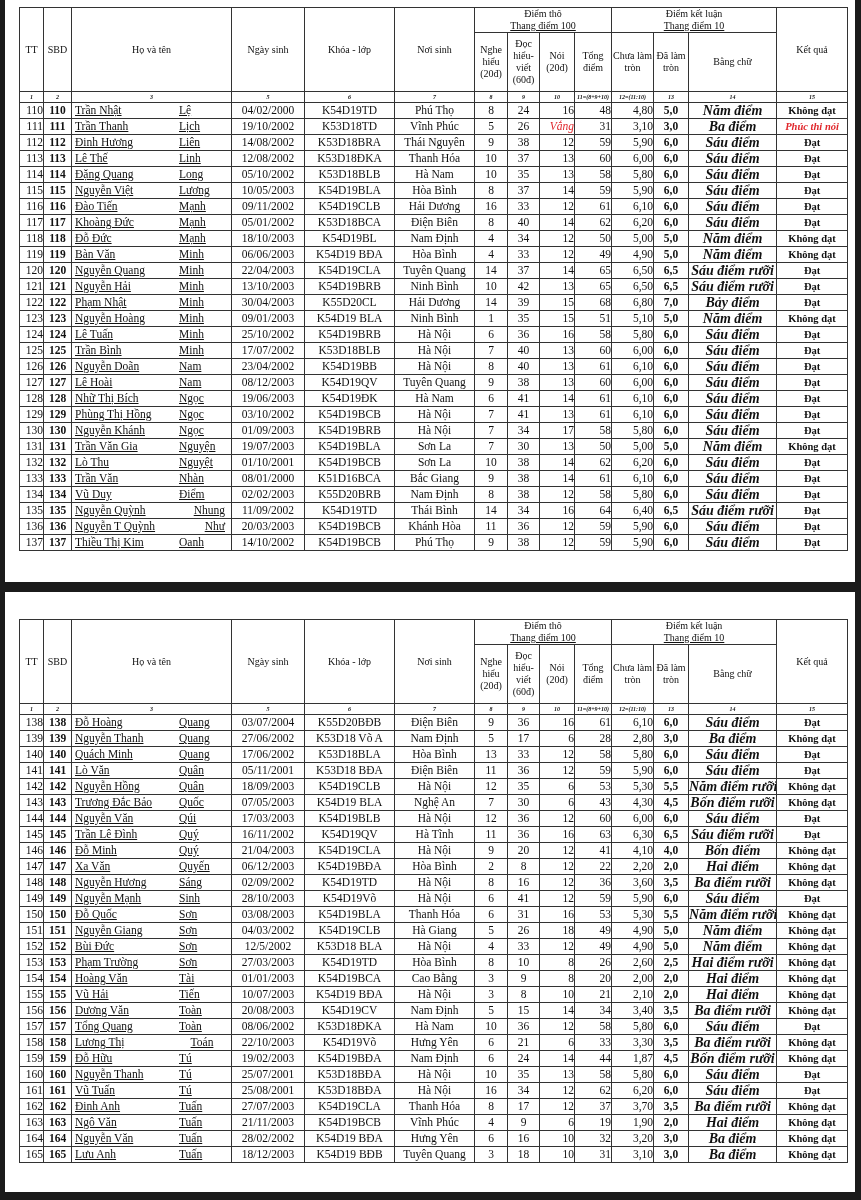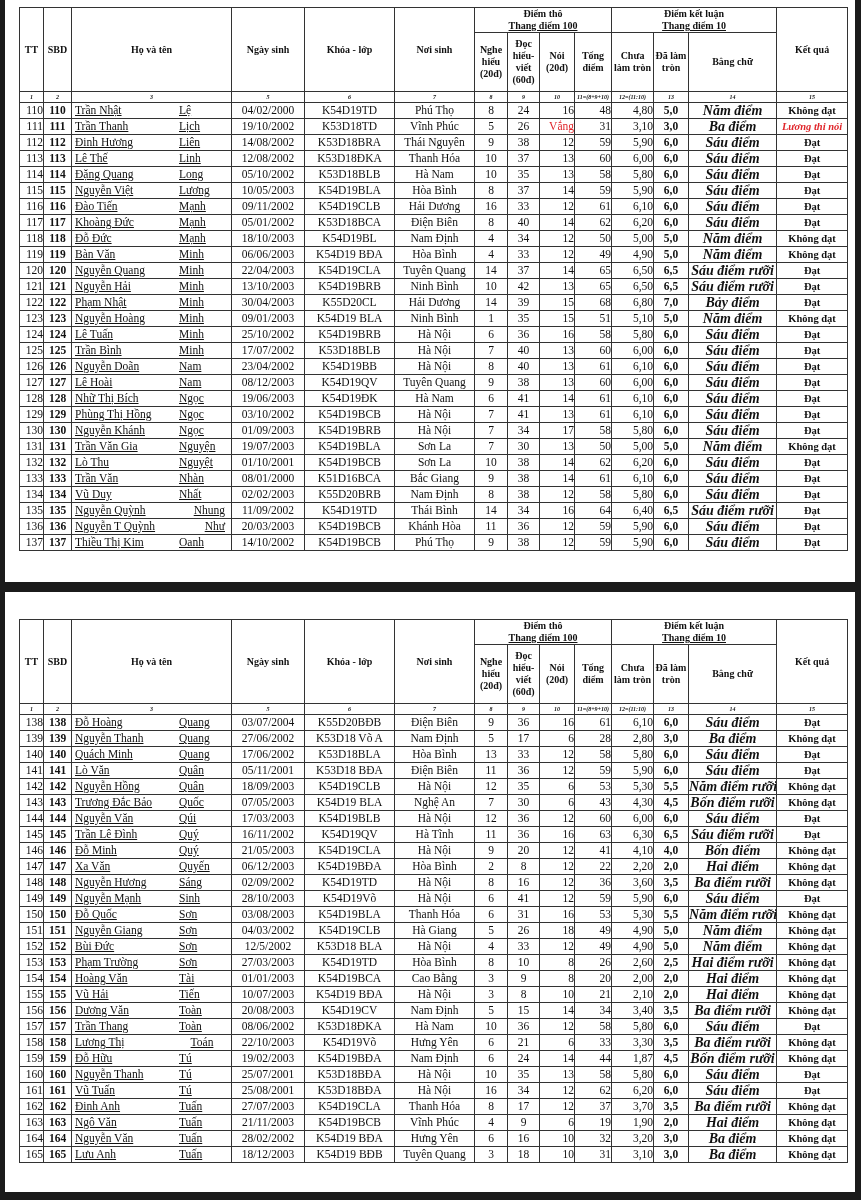--- a/index.html
+++ b/index.html
@@ -5,34 +5,34 @@
   html, body { margin:0; padding:0; }
   body { width:861px; height:1200px; background:#1b1b1b; position:relative; overflow:hidden;
          font-family:"Liberation Serif", serif; color:#111; }
   .page { position:absolute; left:5px; width:850px; background:#fff; }
   #page1 { top:0; height:582px; }
   #page2 { top:592px; height:600px; }
   table.grade { position:absolute; left:14px; border-collapse:collapse; table-layout:fixed; width:828px; }
   #page1 table.grade { top:7px; }
   #page2 table.grade { top:27px; }
   table.grade th, table.grade td { border:1px solid #333; padding:0; overflow:hidden; white-space:nowrap; }
-  table.grade th { font-weight:bold; font-size:10px; text-align:center; line-height:12px; white-space:normal; }
+  table.grade th { font-weight:normal; font-size:10px; text-align:center; line-height:12px; white-space:normal; }
   thead tr.h1 th { height:24px; }
   thead tr.h2 th { height:58px; }
   thead tr.idx td { height:10px; font-size:6px; font-style:italic; font-weight:bold; text-align:center; line-height:10px; }
   tbody td { height:15px; font-size:11.5px; line-height:15px; text-align:center; }
   tbody tr { border-bottom:1px solid #eab308; }
   td.tt { text-align:right; padding-right:2px; }
   td.sbd { font-weight:bold; }
   .nm-flex { display:flex; justify-content:space-between; padding:0 6px 0 3px;text-decoration:underline; }
   td.total, td.raw { text-align:right; padding-right:6px; }
   td.rounded { font-weight:bold; }
   td.words { font-weight:bold; font-style:italic; font-size:14px; }
   td.result { font-weight:bold; font-size:10.5px; }
-  .red { color:#e0262b; }
+  .red { color:#e0262b;font-style:italic; }
   .red-it { color:#e0262b; font-style:italic; }
 </style>
 </head>
 <body>
 
 <div class="page" id="page1">
   <table class="grade">
     <colgroup>
       <col style="width:24px">
         <col style="width:28px">
@@ -128,21 +128,21 @@
     <td>19/10/2002</td>
     <td>K53D18TD</td>
     <td>Vĩnh Phúc</td>
     <td>5</td>
     <td>26</td>
     <td class="raw red">Vắng</td>
     <td class="total">31</td>
     <td class="raw">3,10</td>
     <td class="rounded">3,0</td>
     <td class="words">Ba điểm</td>
-    <td class="result red-it">Lương thi nói</td>
+    <td class="result red-it">Phúc thi nói</td>
   </tr>
 
   <tr>
     <td class="tt">112</td>
     <td class="sbd">112</td>
     <td>
       <div class="nm-flex">
         <span>Đinh Hương</span>
         <span style="width:46px;text-align:left">Liên</span>
       </div>
@@ -621,21 +621,21 @@
     <td class="words">Sáu điểm</td>
     <td class="result">Đạt</td>
   </tr>
 
   <tr>
     <td class="tt">134</td>
     <td class="sbd">134</td>
     <td>
       <div class="nm-flex">
         <span>Vũ Duy</span>
-        <span style="width:46px;text-align:left">Nhất</span>
+        <span style="width:46px;text-align:left">Điểm</span>
       </div>
     </td>
     <td>02/02/2003</td>
     <td>K55D20BRB</td>
     <td>Nam Định</td>
     <td>8</td>
     <td>38</td>
     <td class="raw">12</td>
     <td class="total">58</td>
     <td class="raw">5,80</td>
@@ -953,21 +953,21 @@
 
   <tr>
     <td class="tt">146</td>
     <td class="sbd">146</td>
     <td>
       <div class="nm-flex">
         <span>Đỗ Minh</span>
         <span style="width:46px;text-align:left">Quý</span>
       </div>
     </td>
-    <td>21/05/2003</td>
+    <td>21/04/2003</td>
     <td>K54D19CLA</td>
     <td>Hà Nội</td>
     <td>9</td>
     <td>20</td>
     <td class="raw">12</td>
     <td class="total">41</td>
     <td class="raw">4,10</td>
     <td class="rounded">4,0</td>
     <td class="words">Bốn điểm</td>
     <td class="result">Không đạt</td>
@@ -1191,21 +1191,21 @@
     <td class="rounded">3,5</td>
     <td class="words">Ba điểm rưỡi</td>
     <td class="result">Không đạt</td>
   </tr>
 
   <tr>
     <td class="tt">157</td>
     <td class="sbd">157</td>
     <td>
       <div class="nm-flex">
-        <span>Trần Thang</span>
+        <span>Tổng Quang</span>
         <span style="width:46px;text-align:left">Toàn</span>
       </div>
     </td>
     <td>08/06/2002</td>
     <td>K53D18ĐKA</td>
     <td>Hà Nam</td>
     <td>10</td>
     <td>36</td>
     <td class="raw">12</td>
     <td class="total">58</td>

